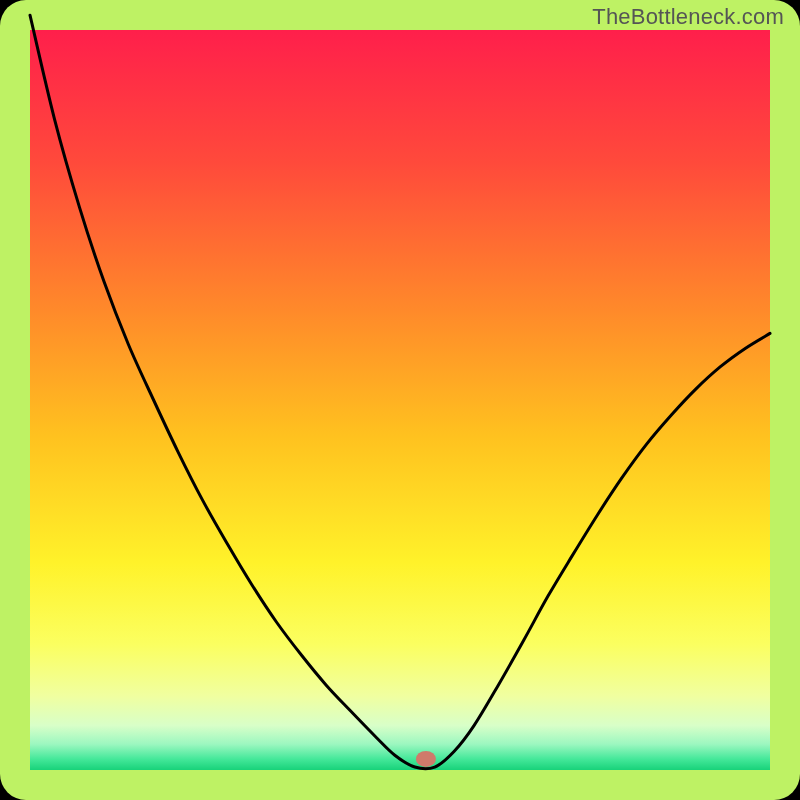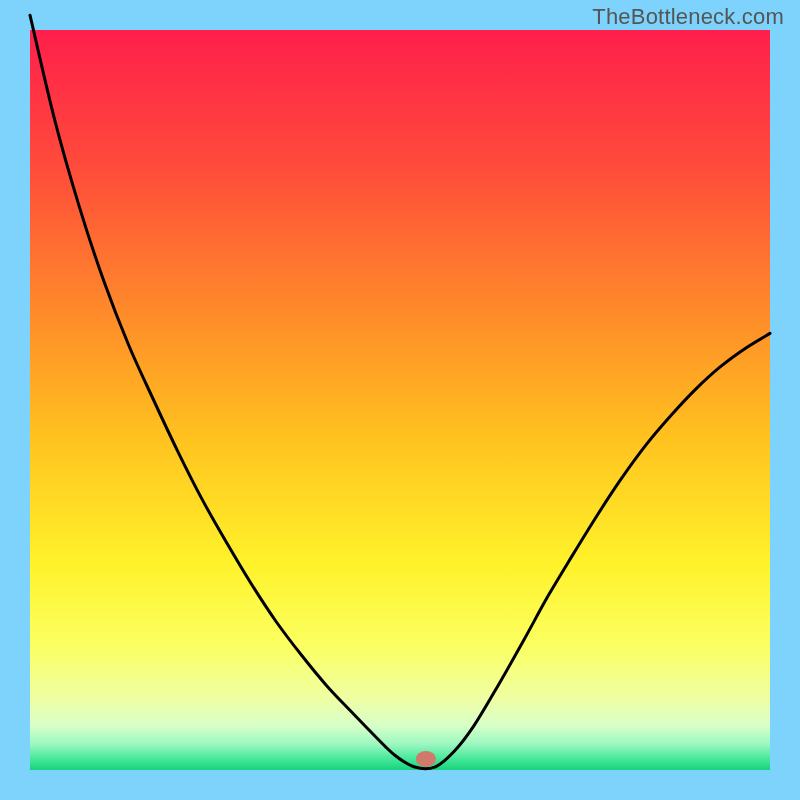--- a/index.html
+++ b/index.html
@@ -8,21 +8,22 @@
     width: 800px;
     height: 800px;
     background: #000;
     font-family: Arial, Helvetica, sans-serif;
     overflow: hidden;
   }
   .container {
     position: relative;
     width: 800px;
     height: 800px;
-    background: #7dd3fc;
+    background: #bef264;
+    border-radius: 26px;
   }
   .watermark {
     position: absolute;
     top: 4px;
     right: 16px;
     color: #555;
     font-size: 22px;
     font-weight: 400;
     letter-spacing: 0.2px;
     z-index: 20;

